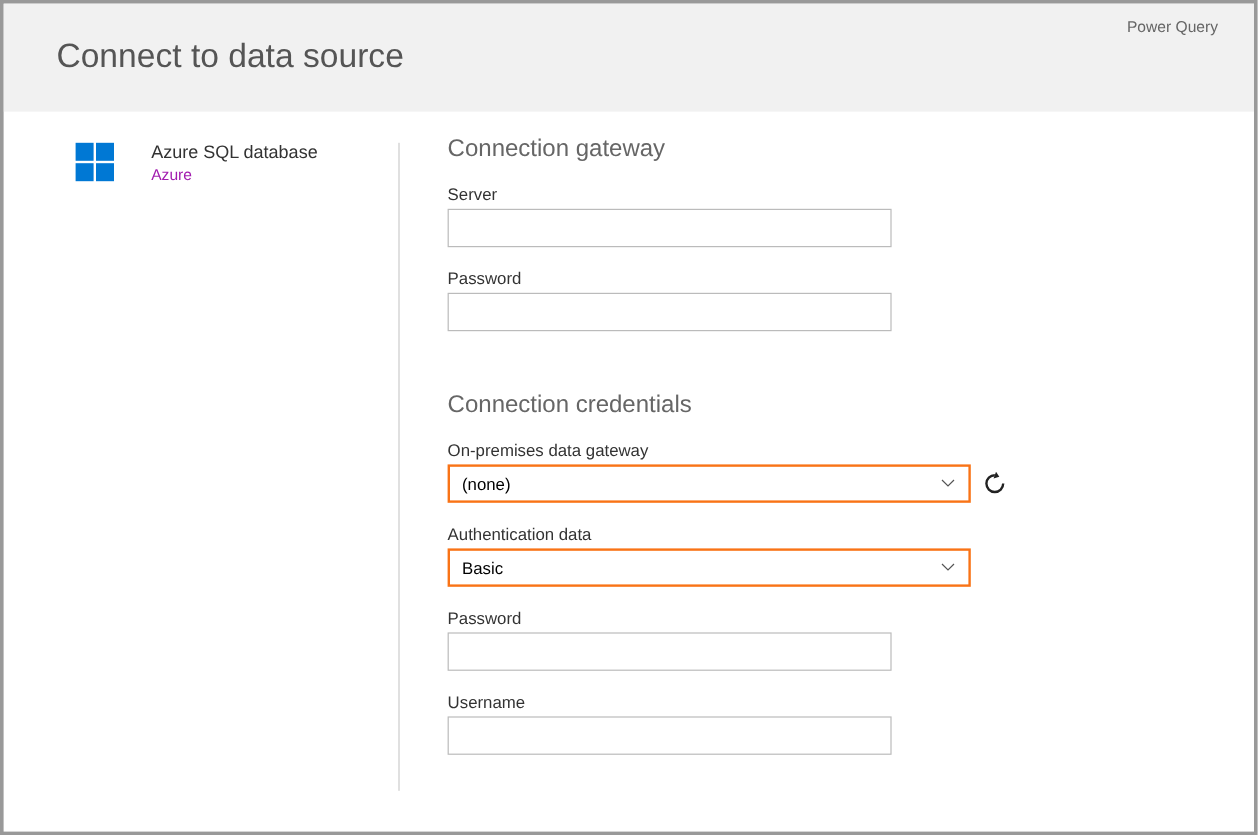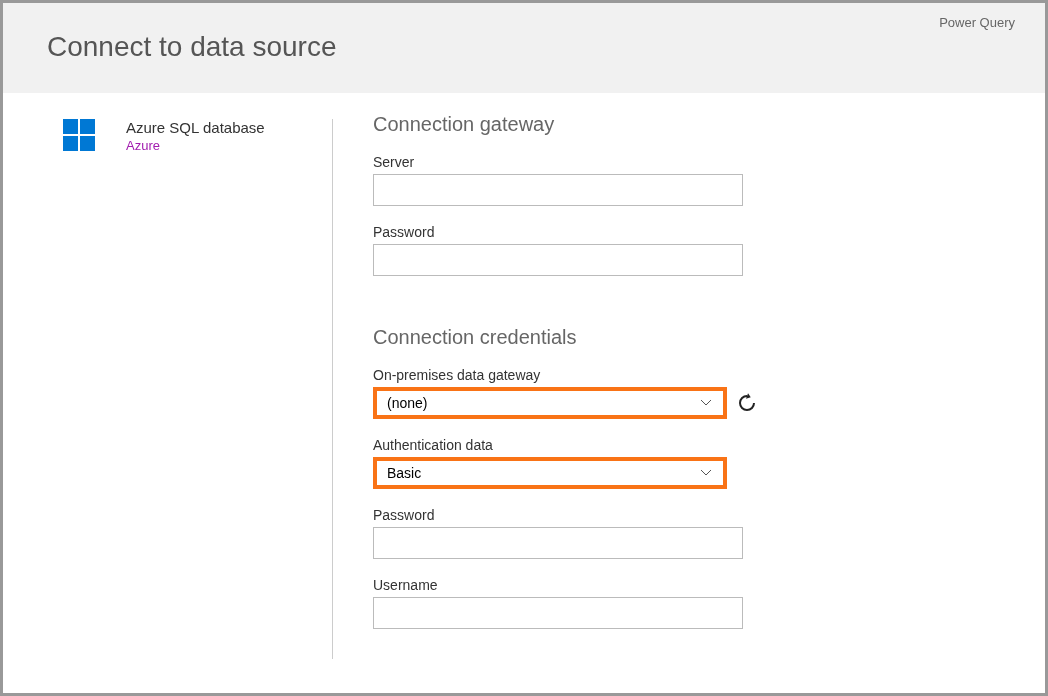--- a/index.html
+++ b/index.html
@@ -87,23 +87,23 @@
     }
     .field-input {
       width: 370px;
       height: 32px;
       border: 1px solid #bbb;
       padding: 4px 8px;
       font-size: 14px;
       background: #fff;
     }
     .field-select {
-      width: 354px;
+      width: 436px;
       height: 32px;
-      border: 4px solid #f97316;
+      border: 2px solid #f97316;
       padding: 4px 10px;
       font-size: 14px;
       background: #fff;
       display: flex;
       align-items: center;
       justify-content: space-between;
       cursor: pointer;
     }
     .field-row {
       display: flex;

